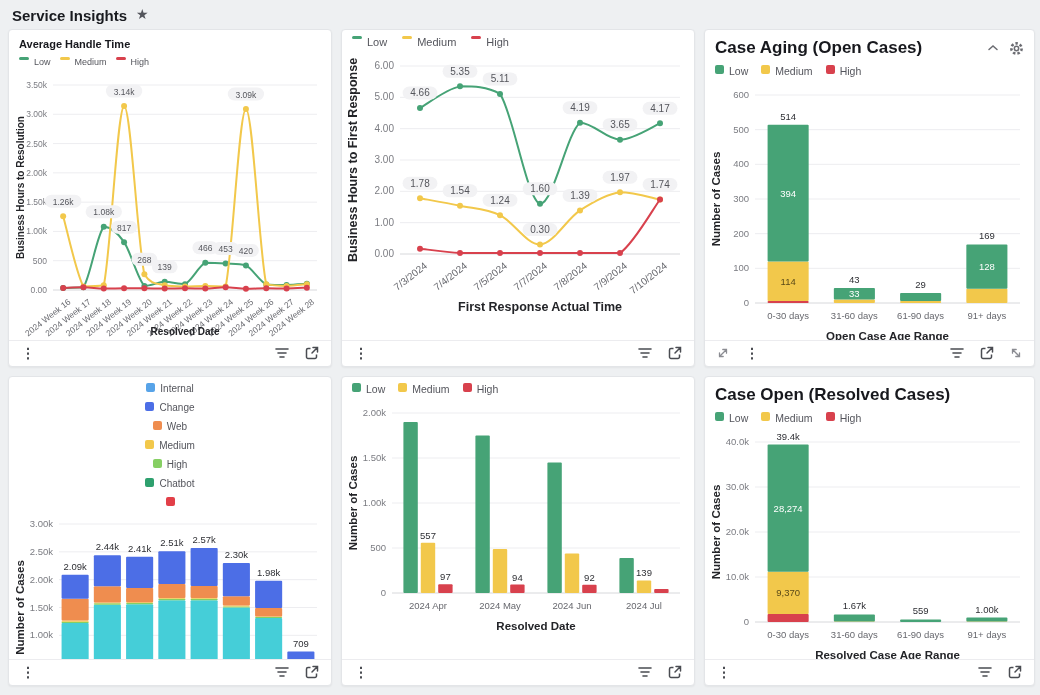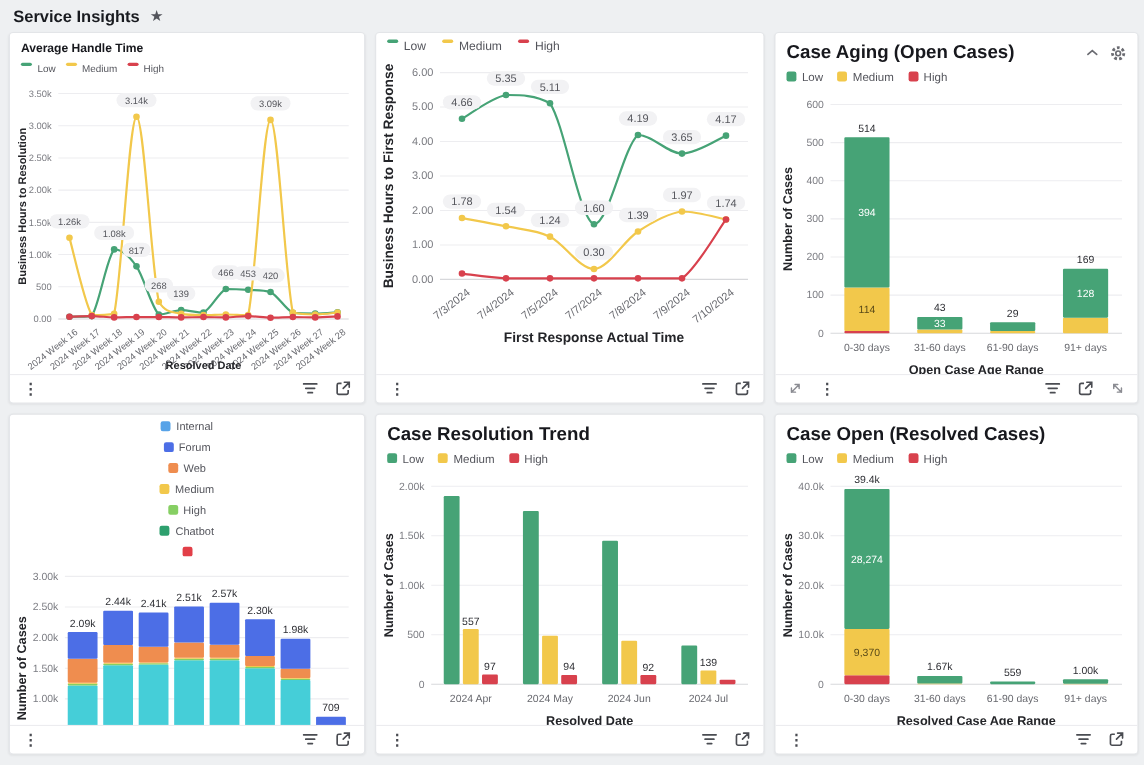--- a/index.html
+++ b/index.html
@@ -426,21 +426,21 @@
   </section>
 
   <section class="panel dense">
     <div class="legend">
         <span class="lg-item">
           <span class="lg-sq" style="background: rgb(87, 163, 232);"></span>
           <span>Internal</span>
         </span>
         <span class="lg-item">
           <span class="lg-sq" style="background: rgb(76, 110, 230);"></span>
-          <span>Forum</span>
+          <span>Change</span>
         </span>
         <span class="lg-item">
           <span class="lg-sq" style="background: rgb(239, 141, 79);"></span>
           <span>Web</span>
         </span>
         <span class="lg-item">
           <span class="lg-sq" style="background: rgb(242, 200, 75);"></span>
           <span>Medium</span>
         </span>
         <span class="lg-item">
@@ -549,23 +549,20 @@
       <span class="icon-btn">
         <svg width="14" height="14" fill="none" stroke="#4a4c52" stroke-width="1.5">
             <path d="M5.5 2.5H3A1.5 1.5 0 0 0 1.5 4v7A1.5 1.5 0 0 0 3 12.5h7a1.5 1.5 0 0 0 1.5-1.5V8.5"></path>
             <path d="M8 1.5h4.5V6M12.2 1.8 7 7" stroke-linecap="round"></path>
           </svg>
       </span>
     </div>
   </section>
 
   <section class="panel">
-    <div class="panel-head">
-      <h2 class="panel-title">Case Resolution Trend</h2>
-    </div>
     <div class="legend">
         <span class="lg-item">
           <span class="lg-sq" style="background: rgb(70, 163, 118);"></span>
           <span>Low</span>
         </span>
         <span class="lg-item">
           <span class="lg-sq" style="background: rgb(242, 200, 75);"></span>
           <span>Medium</span>
         </span>
         <span class="lg-item">

